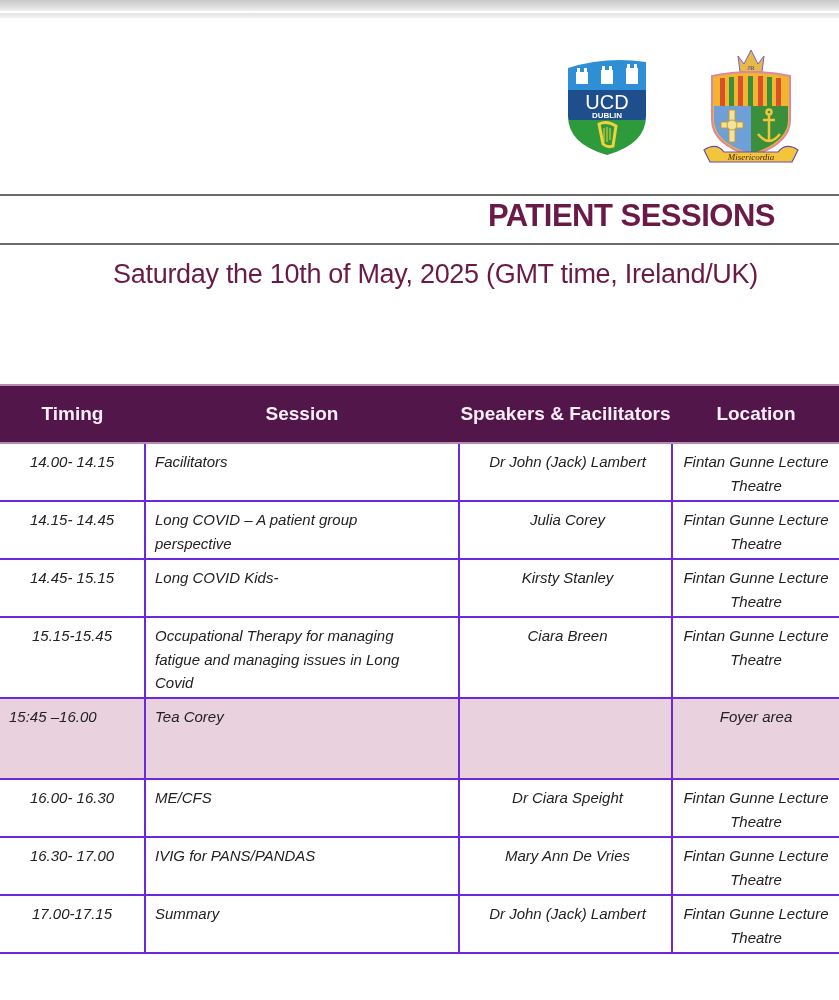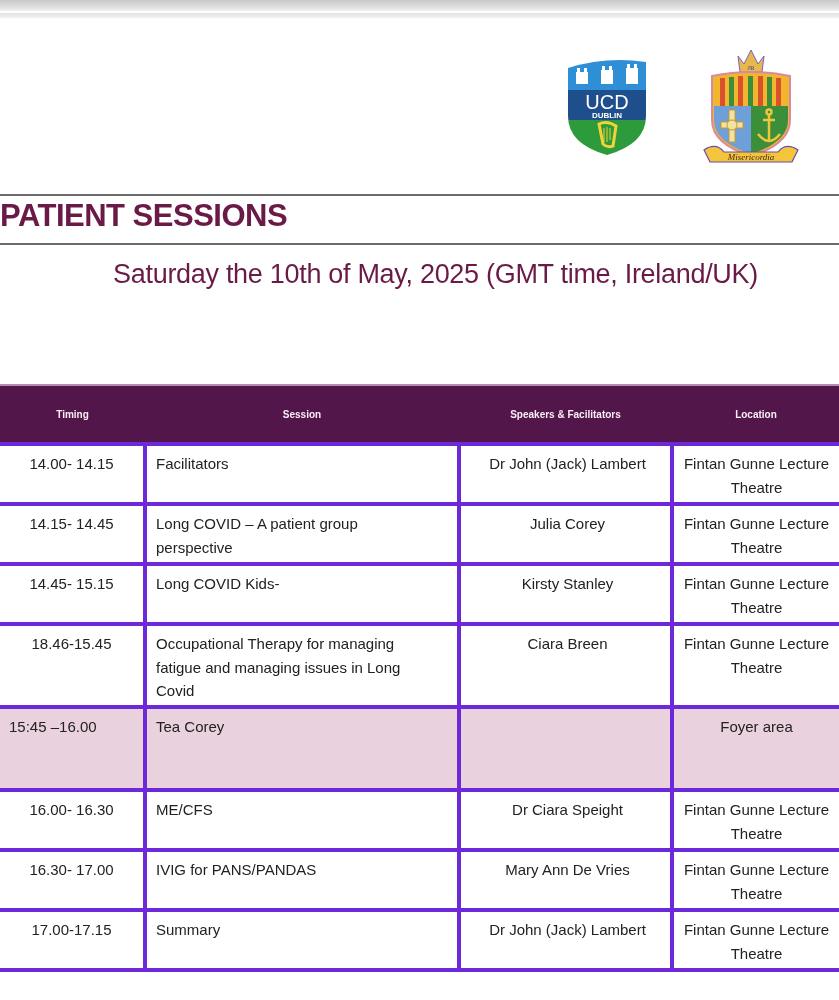--- a/index.html
+++ b/index.html
@@ -17,42 +17,42 @@
     position: absolute; left: 0; top: 13px; width: 839px; height: 5px;
     background: linear-gradient(#e2e2e2, #f3f3f3);
   }
   .logos { position: absolute; top: 40px; left: 0; width: 839px; height: 130px; }
   .logo-ucd { position: absolute; left: 566px; top: 18px; width: 82px; height: 98px; }
   .logo-crest { position: absolute; left: 700px; top: 2px; width: 102px; height: 124px; }
 
   .rule { position: absolute; left: 0; width: 839px; height: 2px; background: #6b6b6b; }
   .title {
     position: absolute; left: 0; width: 775px; top: 198px;
-    text-align: left; font-weight: bold; font-size: 31px; color: #6a1a46;
+    text-align: right; font-weight: bold; font-size: 31px; color: #6a1a46;
     letter-spacing: -0.5px;
   }
   .subtitle {
     position: absolute; left: 16px; width: 839px; top: 259px;
     text-align: center; font-size: 27px; color: #6a1a46;
     letter-spacing: -0.3px;
   }
 
   table.schedule {
     position: absolute; left: 0; top: 384px;
     width: 860px; border-collapse: collapse; table-layout: fixed;
     font-size: 15px; color: #222;
   }
   table.schedule th {
     background: #52164a; color: #fbeef7; font-weight: bold;
-    height: 54px; font-size: 10px; text-align: center;
+    height: 54px; font-size: 19px; text-align: center;
     border-top: 2px solid #b78ab2; border-bottom: 2px solid #b78ab2;
   }
   table.schedule td {
-    border: 4px solid #6d28d9; vertical-align: top;
-    padding: 6px 9px 0 9px; line-height: 23.5px;
+    border: 2px solid #6d28d9; vertical-align: top;
+    padding: 6px 9px 0 9px; line-height: 23.5px; font-style: italic;
   }
   table.schedule tr td:first-child { border-left: none; }
   table.schedule tr td:last-child { border-right: none; }
   table.schedule td.timing { text-align: center; }
   table.schedule td.speaker { text-align: center; padding-left: 13px; }
   table.schedule td.location { text-align: center; }
   tr.break td { background: #ead1de; }
   tr.break td.timing { text-align: left; padding-left: 9px; margin-top: 33px; }
   tr.r56 td { height: 50px; }
   tr.r74 td { height: 73px; }
@@ -156,21 +156,21 @@
       <td class="speaker">Julia Corey</td>
       <td class="location" style="padding-right:30px">Fintan Gunne Lecture Theatre</td>
     </tr>
     <tr class="r56">
       <td class="timing">14.45- 15.15</td>
       <td class="session">Long COVID Kids-</td>
       <td class="speaker">Kirsty Stanley</td>
       <td class="location" style="padding-right:30px">Fintan Gunne Lecture Theatre</td>
     </tr>
     <tr class="r74">
-      <td class="timing">18.46-15.45</td>
+      <td class="timing">15.15-15.45</td>
       <td class="session" style="padding-right:25px">Occupational Therapy for managing fatigue and managing issues in Long Covid</td>
       <td class="speaker">Ciara Breen</td>
       <td class="location" style="padding-right:30px">Fintan Gunne Lecture Theatre</td>
     </tr>
     <tr class="break r74">
       <td class="timing">15:45 –16.00</td>
       <td class="session">Tea Corey</td>
       <td class="speaker"></td>
       <td class="location" style="padding-right:30px">Foyer area</td>
     </tr>

